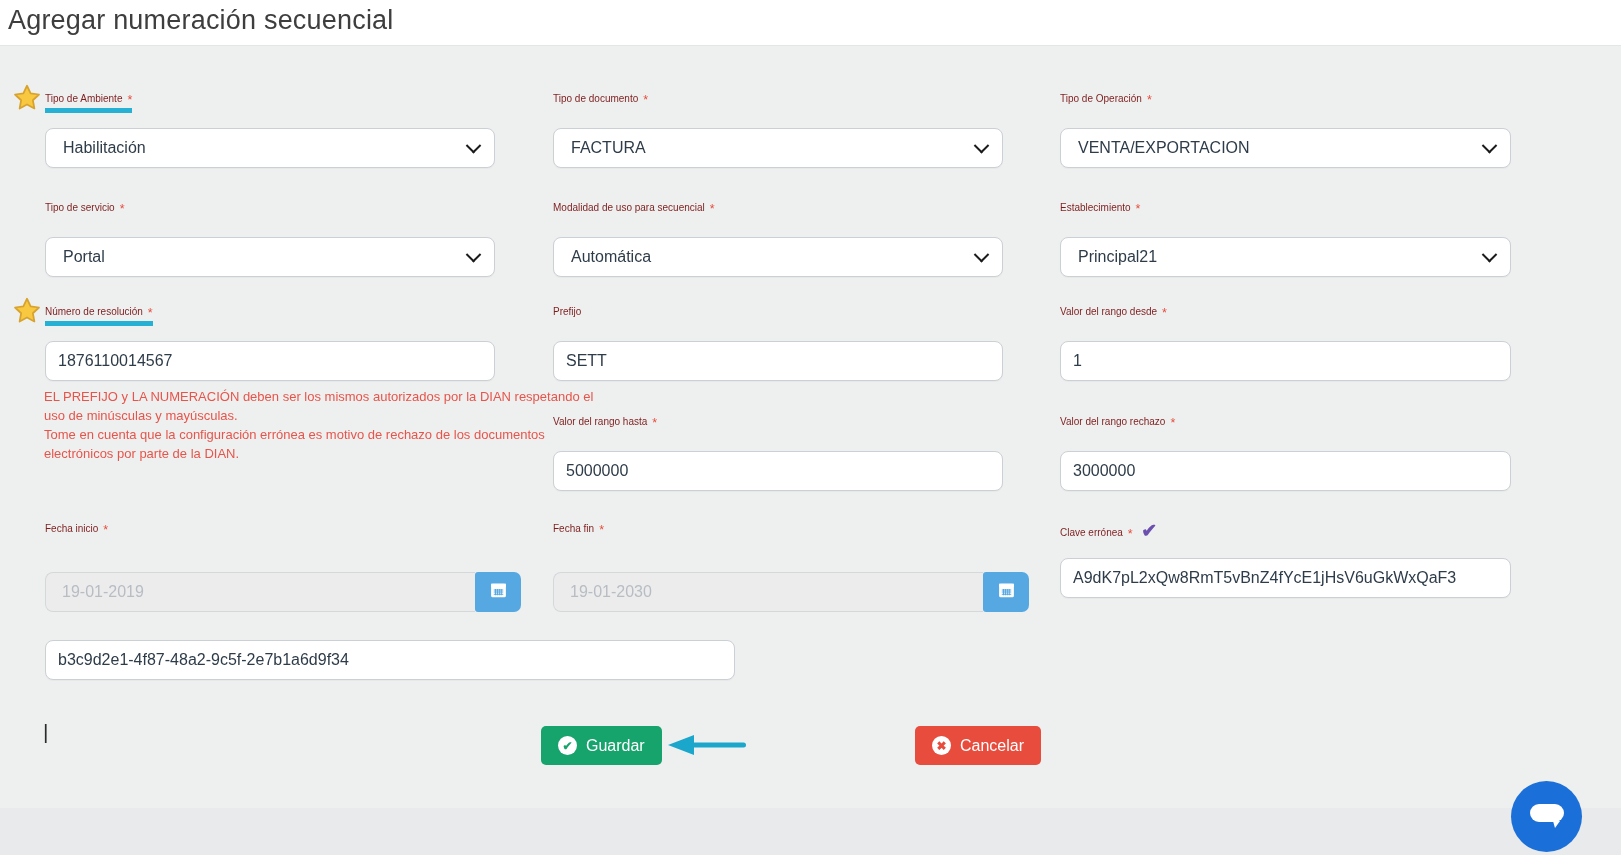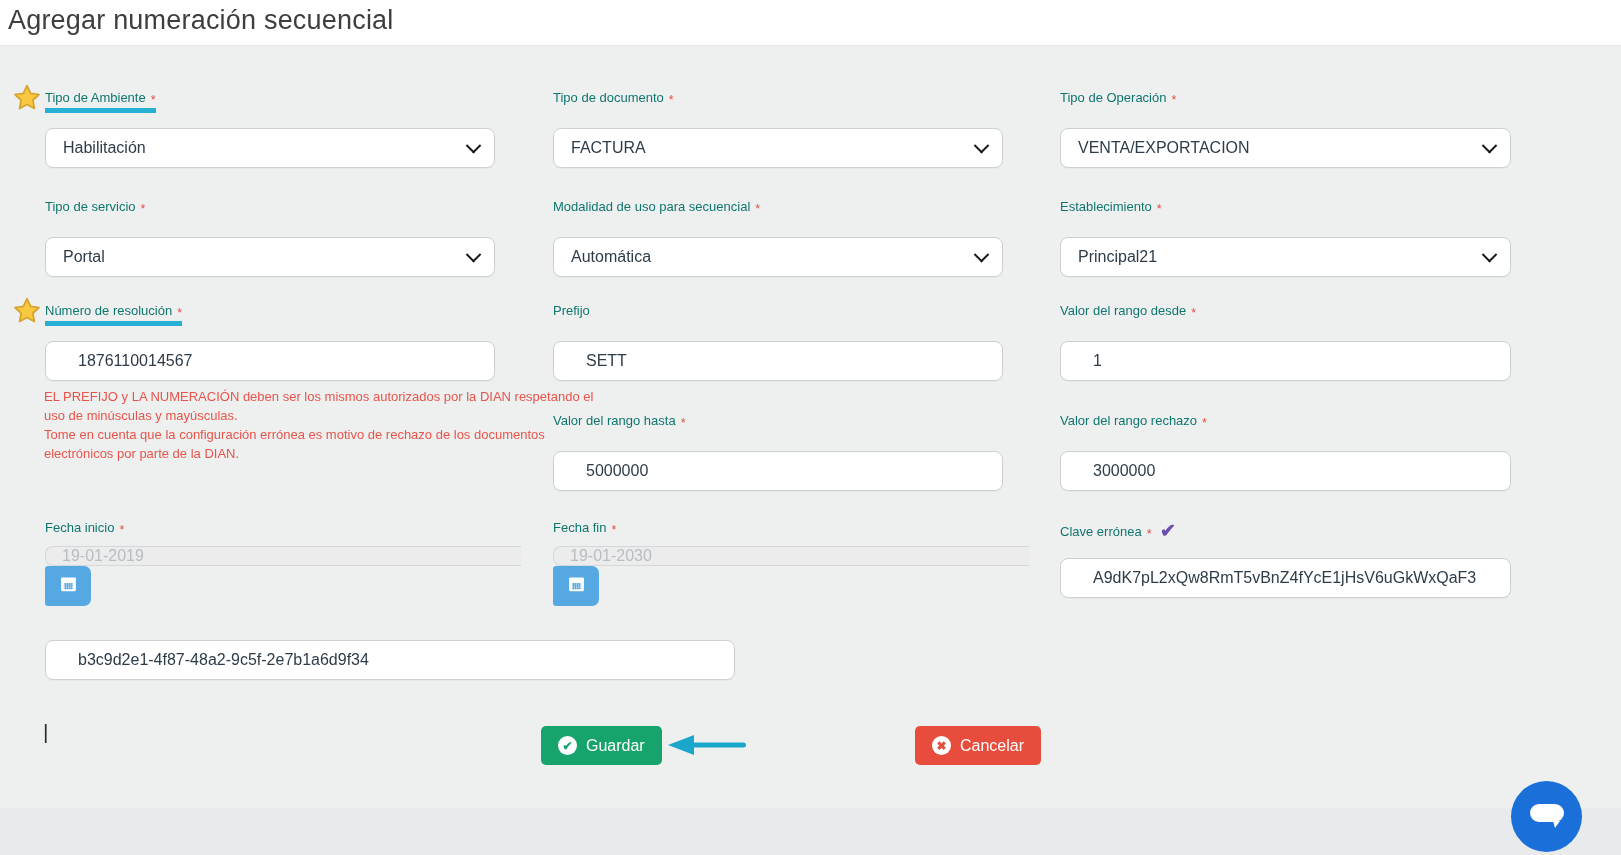--- a/index.html
+++ b/index.html
@@ -11,36 +11,36 @@
   }
   
   .header{position:absolute;left:0;top:0;width:100%;height:45px;background:#ffffff;border-bottom:1px solid #e3e5e6;}
   .page-title{margin:0;padding:5px 12px 0 8px;font-size:27px;font-weight:300;color:#3e3e3e;letter-spacing:.2px;}
 
   
   .group{position:absolute;width:450px;}
   .label-row{position:relative;height:24px;white-space:nowrap;}
   .ul-wrap{display:inline-block;}
   .starred .ul-wrap{border-bottom:5px solid #26b1d4;padding-bottom:2px;}
-  .flabel{font-size:13px;color:#0f766e;}
+  .flabel{font-size:10px;color:#7f1d1d;}
   .req{color:#e74c3c;font-size:12.5px;position:relative;top:2px;margin-left:5px;}
   .pcheck{color:#6a4fae;font-size:19px;font-weight:bold;margin-left:4px;position:relative;top:1px;}
   .star{position:absolute;left:-33px;top:-5px;width:30px;height:30px;}
 
   .select,.tinput{box-sizing:border-box;margin-top:16px;width:100%;height:40px;
     background:#fff;border:1px solid #cbd0d5;border-radius:8px;
     font-size:16px;color:#2e3c49;box-shadow:0 1px 1px rgba(0,0,0,.03);}
   .starred .select,.starred .tinput{}
   .select{display:flex;align-items:center;justify-content:space-between;padding:0 15px 0 17px;cursor:pointer;}
-  .tinput{padding:0 32px;outline:none;font-family:"Liberation Sans",sans-serif;}
+  .tinput{padding:0 12px;outline:none;font-family:"Liberation Sans",sans-serif;}
   .chev{width:9px;height:9px;border-right:2px solid #1b1b1b;border-bottom:2px solid #1b1b1b;
     transform:rotate(45deg) translate(-2px,-2px);flex:none;}
 
   
-  .date-row{display:flex;margin-top:4px;width:476px;flex-direction:column;}
+  .date-row{display:flex;margin-top:30px;width:476px;}
   .date-input{box-sizing:border-box;flex:1;height:40px;background:#ececed;border:1px solid #d5d8db;border-right:none;
     border-radius:8px 0 0 8px;color:#b7bdc3;font-size:16px;padding:0 16px;font-family:"Liberation Sans",sans-serif;}
   .cal-btn{width:46px;height:40px;flex:none;background:#55a8e2;border:none;border-radius:3px 7px 7px 3px;
     display:flex;align-items:center;justify-content:center;cursor:pointer;}
 
   
   .warning{position:absolute;left:44px;top:387px;color:#e8544a;font-size:13px;line-height:19px;}
   .warning div{white-space:nowrap;}
 
   

